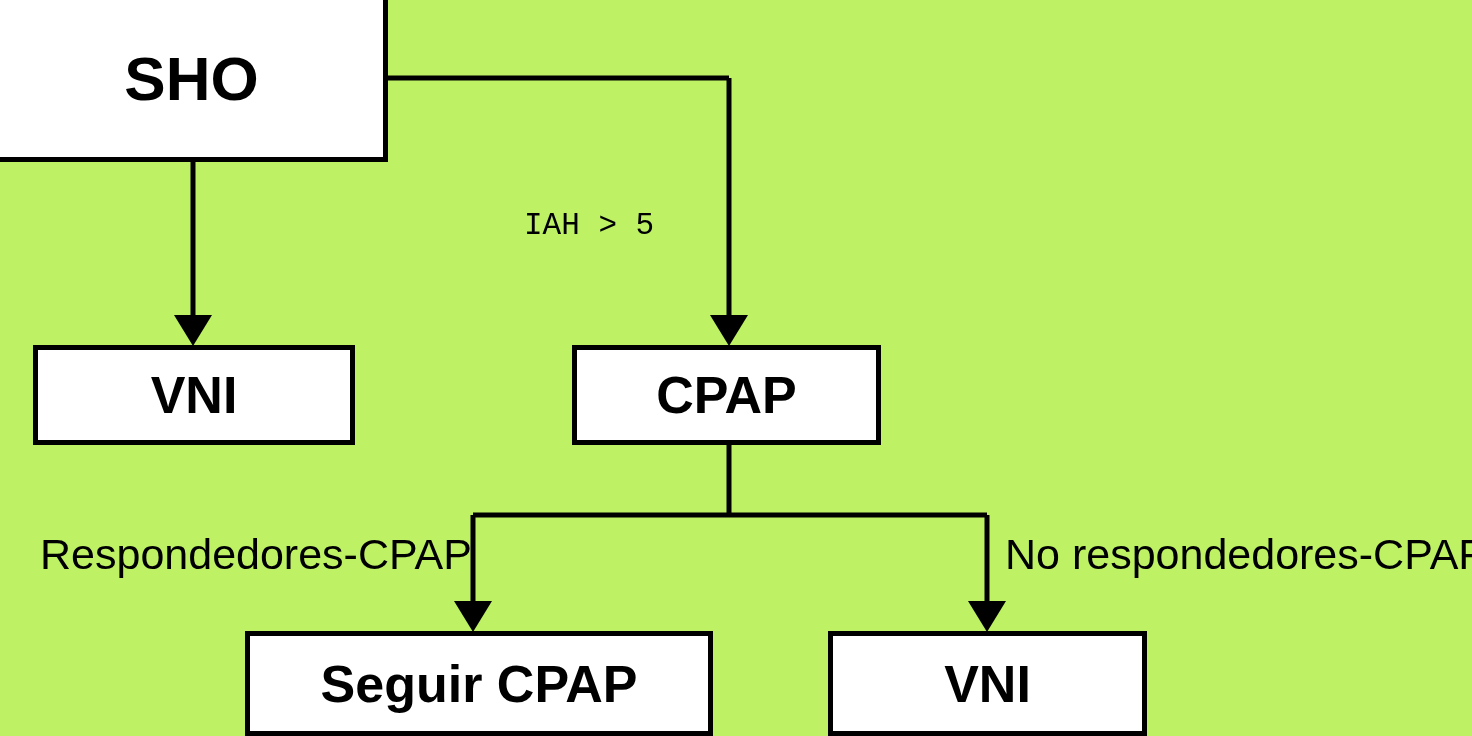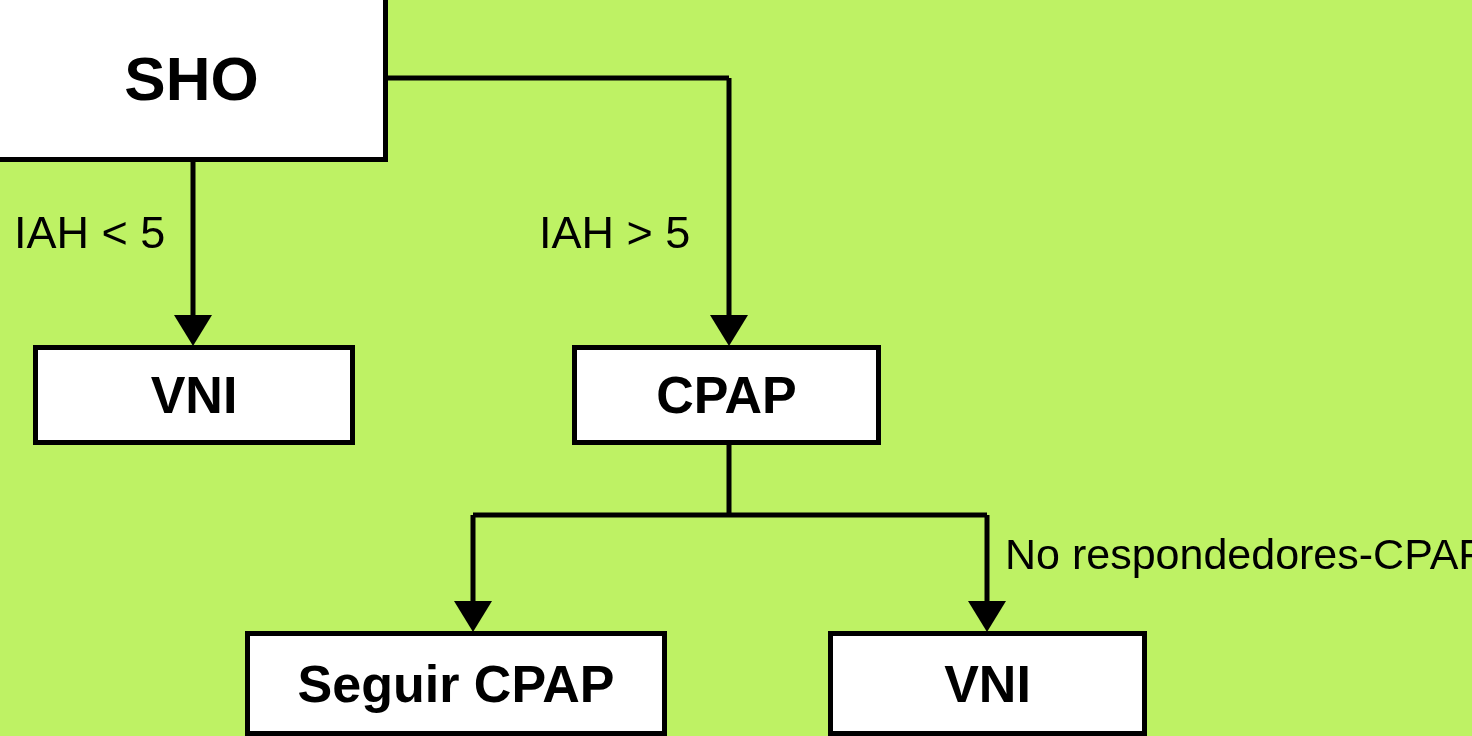--- a/index.html
+++ b/index.html
@@ -51,32 +51,32 @@
     font-weight: normal;
     color: #000000;
     line-height: 1;
     white-space: nowrap;
   }
 
   
   #node-sho      { left: -5px;  top: -5px;   width: 393px; height: 167px; }
   #node-vni-left { left: 33px;  top: 345px;  width: 322px; height: 100px; }
   #node-cpap     { left: 572px; top: 345px;  width: 309px; height: 100px; }
-  #node-seguir   { left: 245px; top: 631px;  width: 422px; height: 105px; }
+  #node-seguir   { left: 245px; top: 631px;  width: 468px; height: 105px; }
   #node-vni-right{ left: 828px; top: 631px;  width: 319px; height: 105px; }
 
   #node-sho .node-label       { font-size: 62px; }
   #node-vni-left .node-label  { font-size: 52px; }
   #node-cpap .node-label      { font-size: 52px; }
   #node-seguir .node-label    { font-size: 52px; }
   #node-vni-right .node-label { font-size: 52px; }
 
   
   #label-iah-lt { left: 14px;   top: 210px; font-size: 45px; }
-  #label-iah-gt { left: 539px;  top: 210px; font-size: 45px; }
+  #label-iah-gt { left: 524px;  top: 210px; font-size: 31px; font-family: Liberation Mono, monospace; }
   #label-resp   { left: 40px;   top: 533px; font-size: 43px; }
   #label-noresp { left: 1005px; top: 533px; font-size: 43px; }
 </style>
 </head>
 <body>
 
 <div id="flow-root">
 
   <svg class="flow-svg" viewBox="0 0 1472 736">
     <g fill="#000000" stroke="#000000" stroke-width="5" stroke-linecap="butt">
@@ -113,20 +113,20 @@
   </div>
 
   <div class="node-box" id="node-seguir">
     <span class="node-label">Seguir CPAP</span>
   </div>
 
   <div class="node-box" id="node-vni-right">
     <span class="node-label">VNI</span>
   </div>
 
-  <div class="edge-label" id="label-iah-lt">IAH &lt; 5</div>
 
   <div class="edge-label" id="label-iah-gt">IAH &gt; 5</div>
 
+  <div class="edge-label" id="label-resp">Respondedores-CPAP</div>
 
   <div class="edge-label" id="label-noresp">No respondedores-CPAP</div>
 
 </div>
 
 </body></html>

